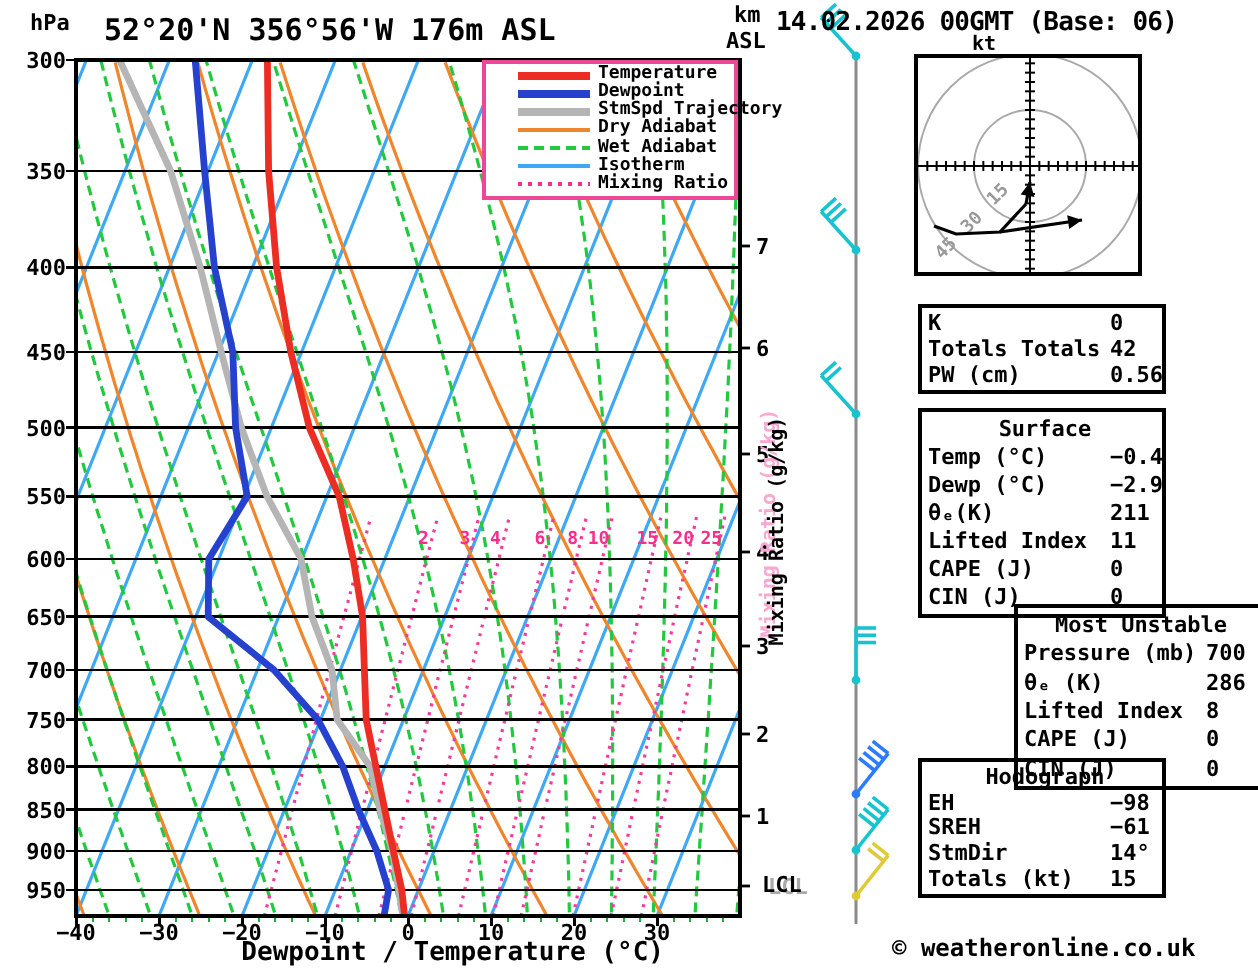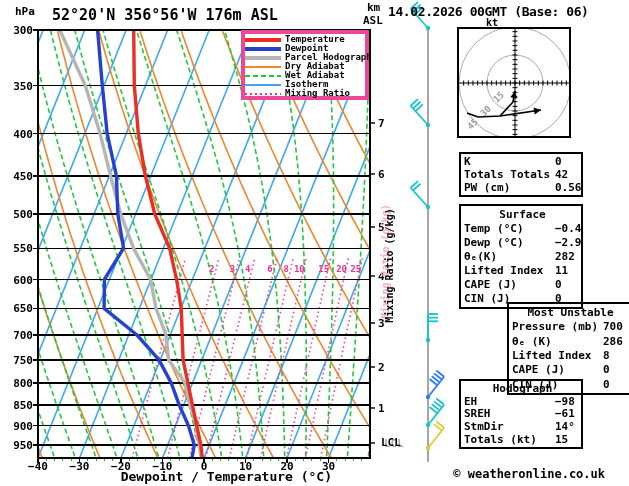--- a/index.html
+++ b/index.html
@@ -5,37 +5,37 @@
   html,body{margin:0;padding:0;background:#fff;}
   .page{position:relative;width:629px;height:486px;background:#ffffff;overflow:hidden;
         font-family:"DejaVu Sans Mono","Liberation Mono",monospace;color:#000;}
   .abs{position:absolute;}
   svg{position:absolute;left:0;top:0;}
   .hpa-label{left:15px;top:5px;font-size:11px;font-weight:bold;}
   .chart-title{left:52px;top:6px;font-size:15px;font-weight:bold;white-space:pre;}
   .km-label{left:367px;top:1px;font-size:11px;font-weight:bold;}
   .asl-label{left:363px;top:14px;font-size:11px;font-weight:bold;}
   .date-title{left:388px;top:4px;font-size:13px;font-weight:bold;letter-spacing:-0.4px;white-space:pre;}
-  .legend{left:241px;top:30px;width:128px;height:70px;border:4px solid #ec4899;background:#fff;
+  .legend{left:241px;top:30px;width:128px;height:70px;border:2px solid #ec4899;background:#fff;
           box-sizing:border-box;display:flex;flex-direction:column;justify-content:space-around;
-          padding:1px 0 1px 0;z-index:5;}
+          padding:1px 0 1px 16px;z-index:5;}
   .legend-row{display:flex;align-items:center;height:9px;}
   .legend-line{width:36px;height:3px;flex:none;}
   .legend-text{font-size:9px;font-weight:bold;margin-left:4px;white-space:pre;line-height:9px;}
   .x-axis-label{left:92px;top:469px;width:240px;text-align:right;font-size:13px;font-weight:bold;}
   .mr-label{top:260px;left:314px;width:150px;text-align:center;font-size:10px;font-weight:bold;
             transform:rotate(-90deg);white-space:pre;}
   .mr-label-shadow{top:256px;left:310px;color:#f9a8cf;}
   .kt-label{left:462px;top:17px;font-size:10px;font-weight:bold;z-index:4;margin-left:24px;}
   .stat-box{position:absolute;left:459px;width:124px;border:2px solid #000;box-sizing:border-box;
             display:flex;flex-direction:column;justify-content:space-around;padding:1px 0 1px 3px;}
   .stat-title{font-size:11px;font-weight:bold;text-align:center;white-space:pre;}
   .stat-row{position:relative;font-size:11px;font-weight:bold;white-space:pre;height:12px;line-height:12px;}
   .stat-val{position:absolute;left:91px;top:0;}
-  .copyright{left:422px;top:467px;width:183px;text-align:right;font-size:12px;font-weight:bold;white-space:pre;}
+  .copyright{left:446px;top:467px;width:183px;text-align:left;font-size:12px;font-weight:bold;white-space:pre;}
 </style>
 </head>
 <body>
 
 <div class="page">
   <svg id="gfx" width="629" height="486">
       <defs>
         <clipPath id="plotclip">
           <rect x="38" y="30" width="332" height="428"></rect>
         </clipPath>
@@ -366,21 +366,21 @@
       <div class="legend-row">
         <span class="legend-line" style="height: 4px; background: rgb(235, 45, 35);"></span>
         <span class="legend-text">Temperature</span>
       </div>
       <div class="legend-row">
         <span class="legend-line" style="height: 4px; background: rgb(38, 65, 205);"></span>
         <span class="legend-text">Dewpoint</span>
       </div>
       <div class="legend-row">
         <span class="legend-line" style="height: 4px; background: rgb(181, 181, 181);"></span>
-        <span class="legend-text">Parcel Hodograph</span>
+        <span class="legend-text">StmSpd Trajectory</span>
       </div>
       <div class="legend-row">
         <span class="legend-line" style="height: 2px; background: rgb(240, 134, 44);"></span>
         <span class="legend-text">Dry Adiabat</span>
       </div>
       <div class="legend-row">
         <span class="legend-line" style="height: 2px; background: repeating-linear-gradient(90deg, rgb(34, 201, 62) 0px, rgb(34, 201, 62) 5px, transparent 5px, transparent 8px);"></span>
         <span class="legend-text">Wet Adiabat</span>
       </div>
       <div class="legend-row">
@@ -401,21 +401,21 @@
   <div id="stats">
       <div class="stat-box" style="top: 152px; height: 45px;">
         <div class="stat-row"><span>K</span><span class="stat-val">0</span></div>
         <div class="stat-row"><span>Totals Totals</span><span class="stat-val">42</span></div>
         <div class="stat-row"><span>PW (cm)</span><span class="stat-val">0.56</span></div>
       </div>
       <div class="stat-box" style="top: 204px; height: 105px;">
         <div class="stat-title">Surface</div>
         <div class="stat-row"><span>Temp (°C)</span><span class="stat-val">−0.4</span></div>
         <div class="stat-row"><span>Dewp (°C)</span><span class="stat-val">−2.9</span></div>
-        <div class="stat-row"><span>θₑ(K)</span><span class="stat-val">282</span></div>
+        <div class="stat-row"><span>θₑ(K)</span><span class="stat-val">211</span></div>
         <div class="stat-row"><span>Lifted Index</span><span class="stat-val">11</span></div>
         <div class="stat-row"><span>CAPE (J)</span><span class="stat-val">0</span></div>
         <div class="stat-row"><span>CIN (J)</span><span class="stat-val">0</span></div>
       </div>
       <div class="stat-box" style="top: 302px; height: 93px; margin-left: 48px;">
         <div class="stat-title">Most Unstable</div>
         <div class="stat-row"><span>Pressure (mb)</span><span class="stat-val">700</span></div>
         <div class="stat-row"><span>θₑ (K)</span><span class="stat-val">286</span></div>
         <div class="stat-row"><span>Lifted Index</span><span class="stat-val">8</span></div>
         <div class="stat-row"><span>CAPE (J)</span><span class="stat-val">0</span></div>

